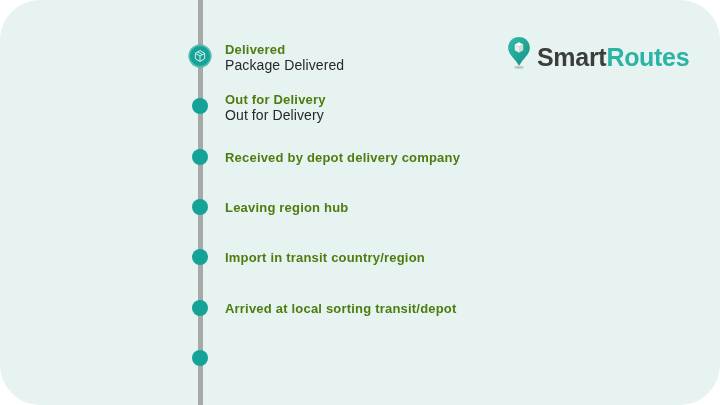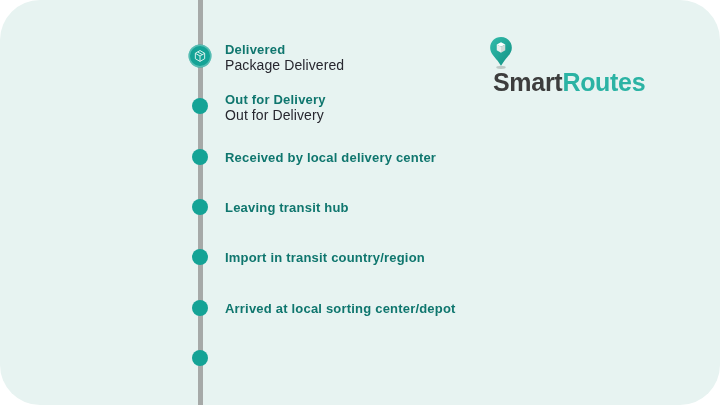--- a/index.html
+++ b/index.html
@@ -22,27 +22,27 @@
   }
   .tl-dot.big {
     width:23px; height:23px; display:flex; align-items:center; justify-content:center;
     box-shadow: inset 0 0 0 1.5px rgba(255,255,255,0.28);
   }
   .tl-text {
     position:absolute; left:225px; top:0; transform:translateY(-50%);
     white-space:nowrap;
   }
   .tl-title {
-    font-size:13px; font-weight:700; color:#0f766e; letter-spacing:0.2px; line-height:15px;
+    font-size:13px; font-weight:700; color:#4d7c0f; letter-spacing:0.2px; line-height:15px;
   }
   .tl-sub {
     font-size:14px; font-weight:400; color:#27272f; letter-spacing:0.1px; margin-top:3px; line-height:10px;
   }
   .logo {
-    position:absolute; left:488px; top:36px; display:flex; align-items:flex-start;flex-direction:column;
+    position:absolute; left:506px; top:36px; display:flex; align-items:flex-end;
   }
   .logo svg { display:block; }
   .logo-text {
     font-size:25px; font-weight:700; letter-spacing:-0.3px; margin-left:5px; line-height:25px;
     color:var(--logo-dark,#3d3d3d);
   }
   .logo-text .accent { color:var(--logo-teal,#2bb3a4); }
 </style>
 </head>
 <body>
@@ -70,42 +70,42 @@
       <div class="tl-item" style="top: 106.33px;">
     <div class="tl-dot"></div>
     <div class="tl-text">
       <div class="tl-title">Out for Delivery</div>
       <div class="tl-sub">Out for Delivery</div>
     </div>
   </div>
       <div class="tl-item" style="top: 156.66px;">
     <div class="tl-dot"></div>
     <div class="tl-text">
-      <div class="tl-title">Received by local delivery center</div>
+      <div class="tl-title">Received by depot delivery company</div>
 
     </div>
   </div>
       <div class="tl-item" style="top: 206.99px;">
     <div class="tl-dot"></div>
     <div class="tl-text">
-      <div class="tl-title">Leaving transit hub</div>
+      <div class="tl-title">Leaving region hub</div>
 
     </div>
   </div>
       <div class="tl-item" style="top: 257.32px;">
     <div class="tl-dot"></div>
     <div class="tl-text">
       <div class="tl-title">Import in transit country/region</div>
 
     </div>
   </div>
       <div class="tl-item" style="top: 307.65px;">
     <div class="tl-dot"></div>
     <div class="tl-text">
-      <div class="tl-title">Arrived at local sorting center/depot</div>
+      <div class="tl-title">Arrived at local sorting transit/depot</div>
 
     </div>
   </div>
       <div class="tl-item" style="top: 357.98px;">
     <div class="tl-dot"></div>
     <div class="tl-text">
     </div>
   </div>
     </div>
 

